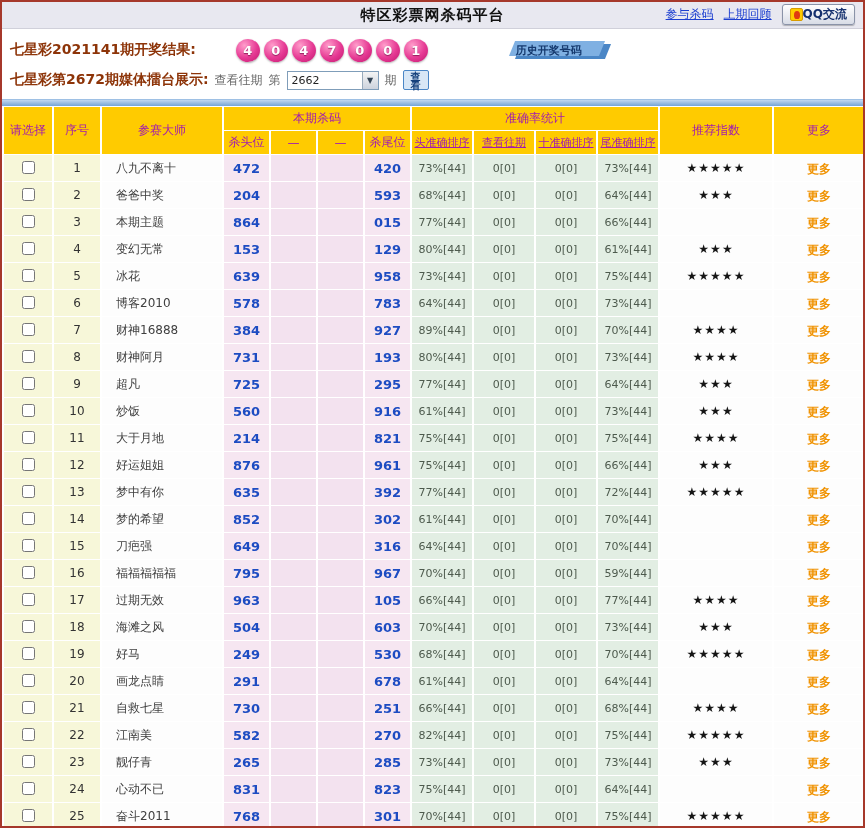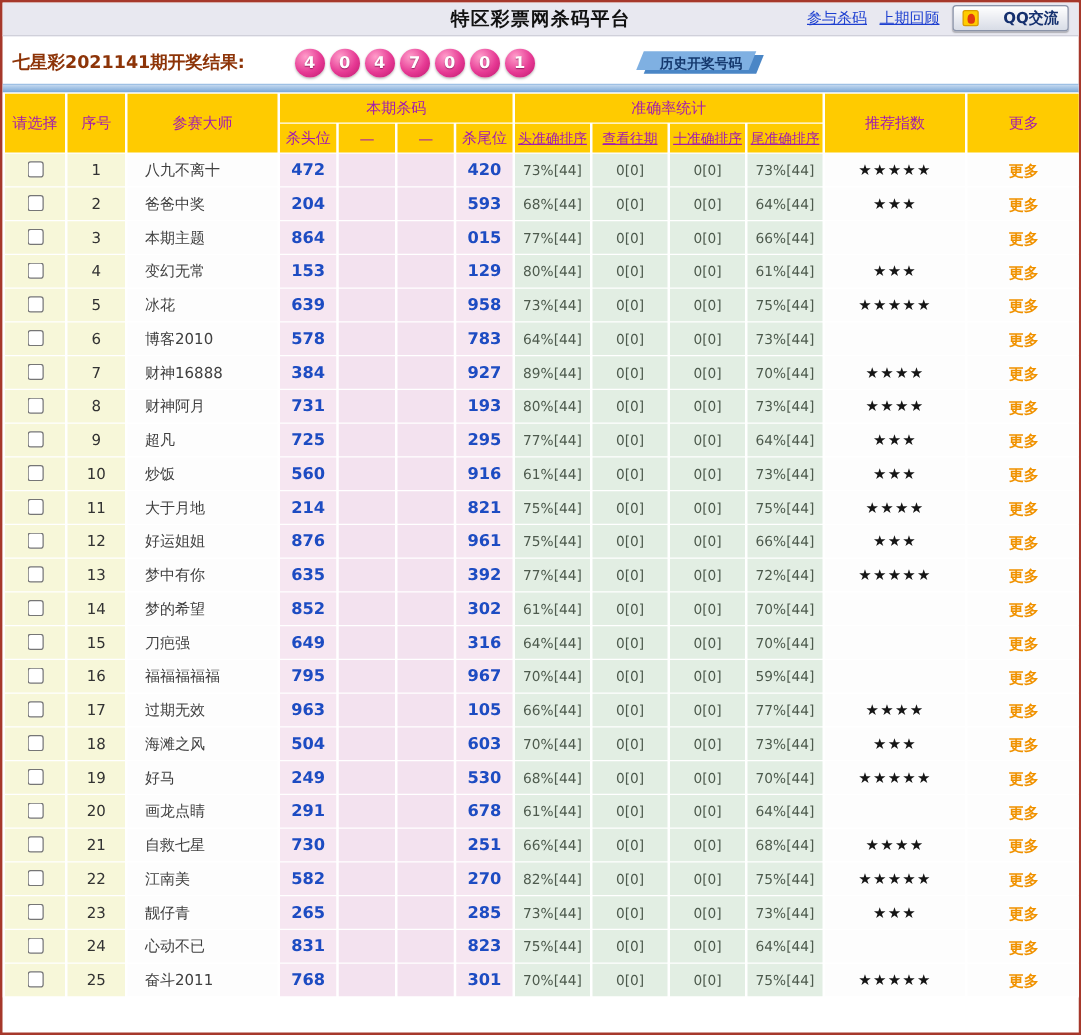--- a/index.html
+++ b/index.html
@@ -5,34 +5,34 @@
   * { box-sizing: border-box; margin: 0; padding: 0; }
   html,body { width:865px; }
   body { font-family: "DejaVu Sans", "Liberation Sans", sans-serif; background:#fff; }
   .page { width:865px; height:828px; border:2px solid #a6382b; background:#fff; overflow:hidden; position:relative; }
 
   
   .topbar { position:relative; height:27px; background:#e8e8f0; border-bottom:1px solid #d0d0da; }
   .topbar .title { position:absolute; left:0; right:0; top:4px; text-align:center; font-size:15px; font-weight:bold; color:#111; letter-spacing:1px; }
   .topbar .nav { position:absolute; right:8px; top:2px; display:flex; align-items:center; gap:10px; }
   .topbar .nav a { font-size:12px; color:#1d3fd0; text-decoration:underline; cursor:pointer; }
-  .qq-btn { display:flex; align-items:center; gap:20px; height:21px; padding:0 7px; border:1px solid #8a93a8; border-radius:3px; background:linear-gradient(#ffffff,#d8dce6); cursor:pointer; box-shadow:0 1px 1px rgba(0,0,0,.25); }
+  .qq-btn { display:flex; align-items:center; gap:0; height:21px; padding:0 7px; border:1px solid #8a93a8; border-radius:3px; background:linear-gradient(#ffffff,#d8dce6); cursor:pointer; box-shadow:0 1px 1px rgba(0,0,0,.25); }
   .qq-btn .qq-ic { width:13px; height:13px; background:#ffcc00; border:1px solid #d89c00; border-radius:2px; position:relative; }
   .qq-btn .qq-ic::after { content:""; position:absolute; left:3px; top:2px; width:6px; height:8px; background:#e03a10; border-radius:50% 50% 45% 45%; }
   .qq-btn span.qq-txt { font-size:12px; font-weight:bold; color:#15306e; }
 
   
   .draw-row { display:flex; align-items:center; padding:8px 8px 4px 8px; height:38px;gap:32px; }
   .label-maroon { font-size:14px; font-weight:bold; color:#8d3408; white-space:nowrap; }
   .balls { display:flex; align-items:center; gap:4px; margin-left:8px; }
   .ball { width:24px; height:23px; border-radius:50%; background:radial-gradient(circle at 35% 28%, #ff9ecb 0%, #e63a94 55%, #c0176e 100%); color:#fff; font-size:13px; font-weight:bold; display:flex; align-items:center; justify-content:center; text-shadow:0 1px 1px rgba(90,0,50,.6); box-shadow:0 1px 2px rgba(0,0,0,.3); }
   .history-wrap { position:relative; margin-left:52px; width:96px; height:19px; cursor:pointer; }
   .history-wrap .rb1 { position:absolute; left:6px; top:3px; width:90px; height:15px; background:#4a86c6; transform:skewX(-22deg); }
   .history-wrap .rb2 { position:absolute; left:0; top:0; width:90px; height:15px; background:#7fb0e2; transform:skewX(-22deg); }
-  .history-wrap .htxt { position:absolute; left:16px; top:2px; font-size:11px; font-weight:bold; color:#15396e; white-space:nowrap; }
+  .history-wrap .htxt { position:absolute; left:4px; top:2px; font-size:11px; font-weight:bold; color:#15396e; white-space:nowrap; }
 
   
   .control-row { display:flex; align-items:center; gap:6px; padding:2px 8px 8px 8px; height:32px; }
   .ctl-text { font-size:12px; color:#666; white-space:nowrap; }
   .select-box { display:flex; align-items:center; width:92px; height:19px; border:1px solid #7f9db9; background:#fff; cursor:pointer; }
   .select-box .sel-val { flex:1; font-size:11px; color:#222; padding-left:4px; }
   .select-box .sel-arrow { width:16px; height:17px; background:linear-gradient(#f4f4f4,#cdd3dd); border-left:1px solid #9ab; font-size:8px; color:#345; display:flex; align-items:center; justify-content:center; }
   .view-btn { height:20px; padding:1px 3px; font-size:10px; font-weight:bold; color:#14407c; background:#d8e7f6; border:1px solid #4a86c6; border-radius:2px; cursor:pointer; line-height:9px; width:26px; }
 
   .divider { height:7px; background:linear-gradient(#c3d8ef,#76a5d6); border-top:1px solid #9ec0e4; }
@@ -81,20 +81,31 @@
         <span class="ball">0</span>
         <span class="ball">1</span>
       </span>
     <span class="history-wrap">
       <i class="rb1"></i>
       <i class="rb2"></i>
       <span class="htxt">历史开奖号码</span>
     </span>
   </div>
 
+  <div class="control-row">
+    <span class="label-maroon">七星彩第2672期媒体擂台展示:</span>
+    <span class="ctl-text">查看往期</span>
+    <span class="ctl-text">第</span>
+    <span class="select-box">
+      <span class="sel-val">2662</span>
+      <span class="sel-arrow">▼</span>
+    </span>
+    <span class="ctl-text">期</span>
+    <button class="view-btn">查看</button>
+  </div>
 
   <div class="divider"></div>
 
   <table>
     <colgroup>
       <col style="width:48px">
         <col style="width:46px">
         <col style="width:120px">
       <col style="width:45px">
         <col style="width:45px">

